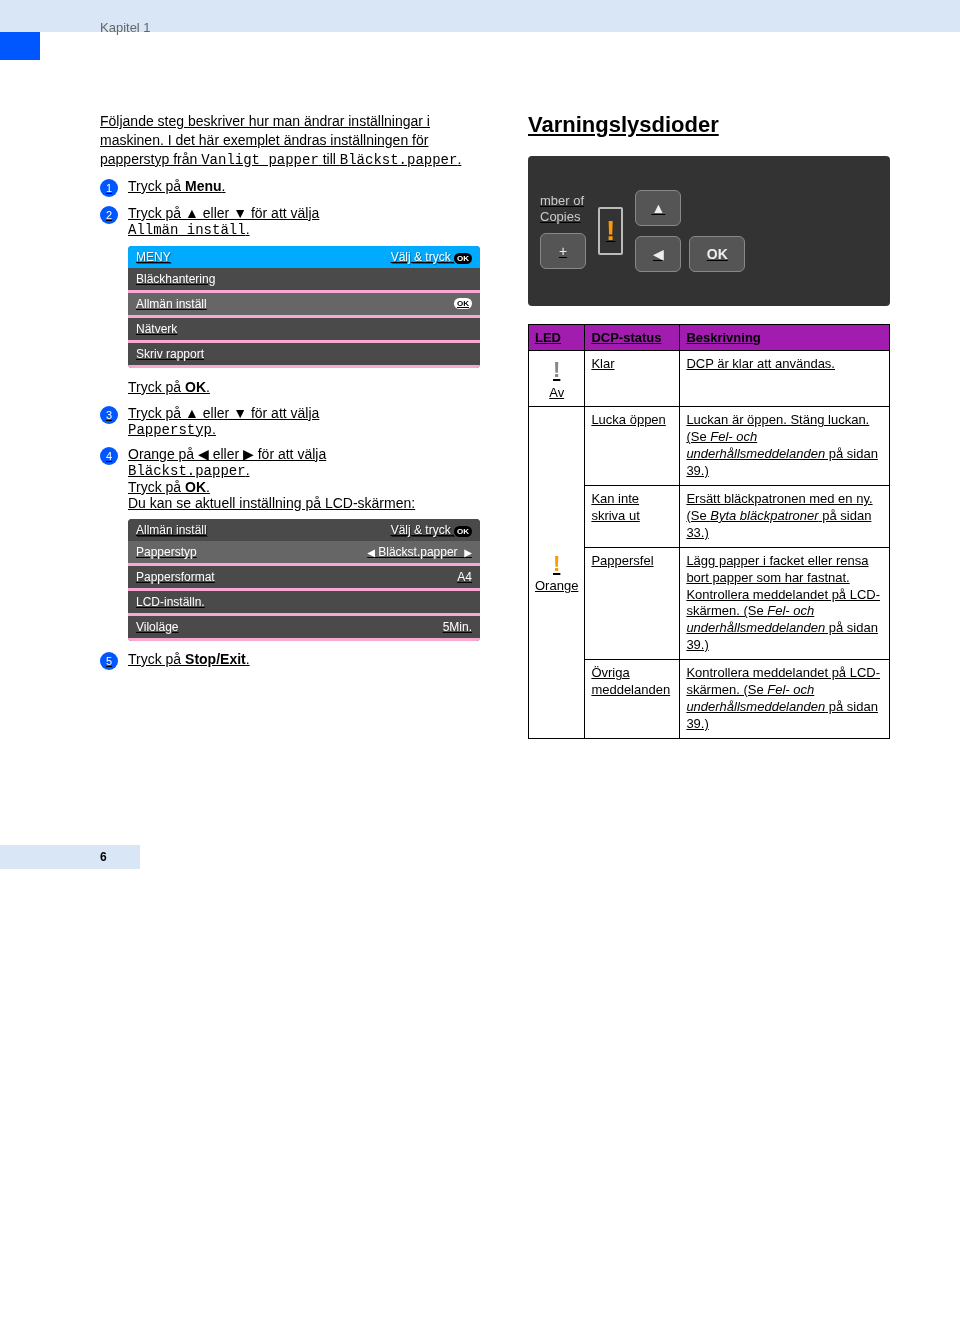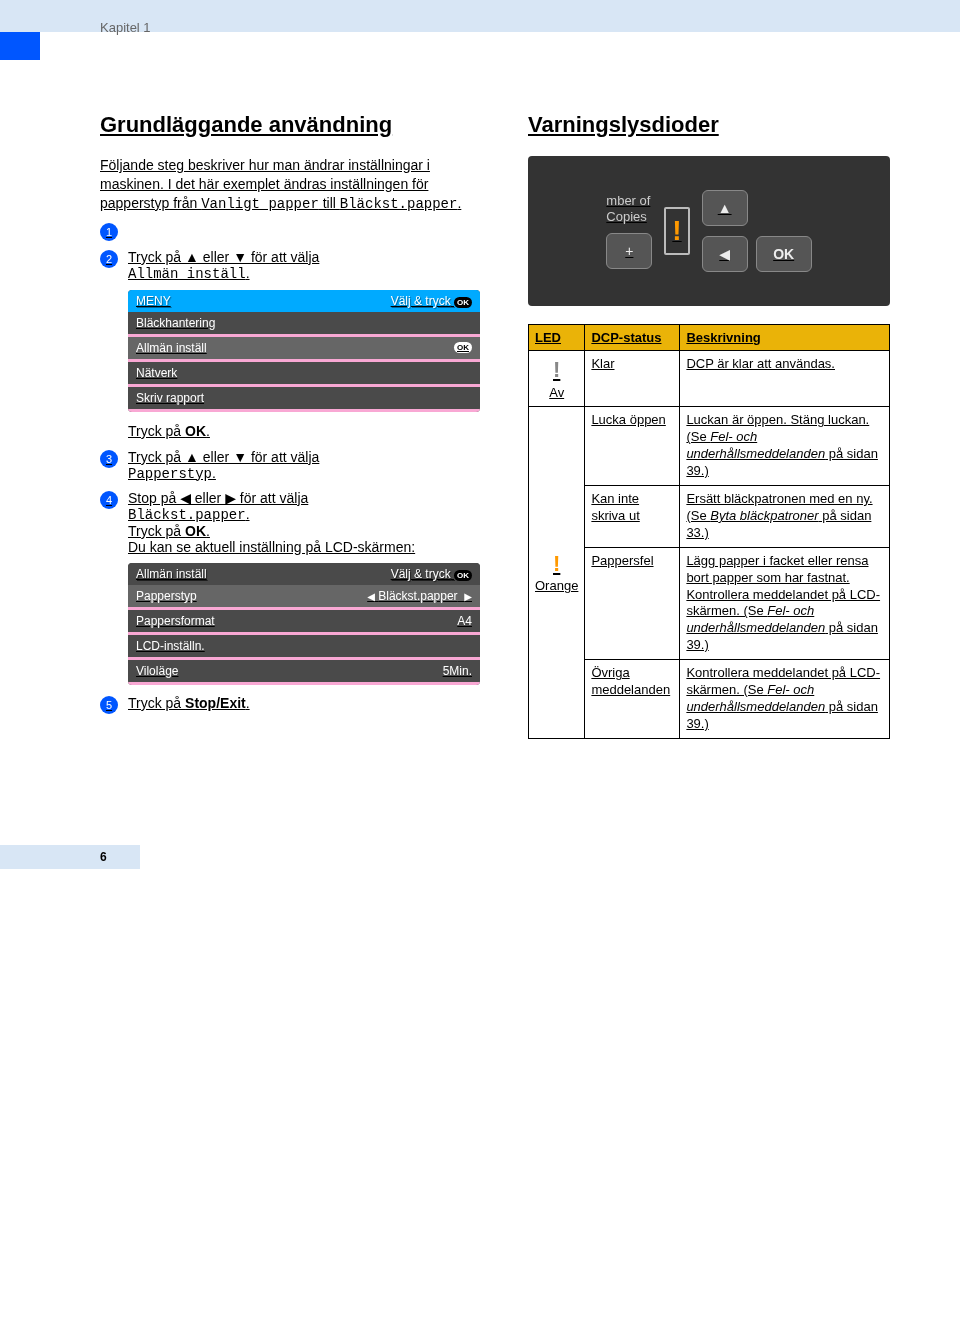--- a/index.html
+++ b/index.html
@@ -16,28 +16,28 @@
   .step { display: flex; align-items: flex-start; gap: 10px; margin: 8px 0; }
   .circ { width: 18px; height: 18px; border-radius: 50%; background: #0056ff; color: #fff; font-size: 11px; display: flex; align-items: center; justify-content: center; flex-shrink: 0; margin-top: 1px; }
   .stepbody { flex: 1; }
   .lcd { background: #4a4a4a; color: #fff; font-size: 12px; border-radius: 4px; padding: 0; margin: 6px 0 10px 28px; overflow: hidden; width: 352px; }
   .lcd-header { background: #00aaff; color: #fff; padding: 4px 8px; display: flex; justify-content: space-between; align-items: center; text-shadow: 1px 1px 1px rgba(0,0,0,0.4); }
   .lcd-header2 { background: #4a4a4a; color: #fff; padding: 4px 8px; display: flex; justify-content: space-between; align-items: center; text-shadow: 1px 1px 1px rgba(0,0,0,0.6); }
   .lcd-row { padding: 4px 8px; border-bottom: 3px solid #f9a8d4; display: flex; justify-content: space-between; align-items: center; }
   .lcd-row.sel { background: #666; }
   .okbadge { background: #fff; color: #000; font-size: 8px; border-radius: 6px; padding: 0 3px; font-weight: bold; display: inline-block; line-height: 11px; }
   .okbadge-dark { background: #000; color: #fff; font-size: 8px; border-radius: 6px; padding: 0 3px; font-weight: bold; display: inline-block; line-height: 11px; }
-  .panel { background: #333; border-radius: 4px; padding: 12px; color: #fff; display: flex; align-items: center; justify-content: center; gap: 12px; height: 150px; position: relative; margin-bottom: 18px; }
+  .panel { background: #333; border-radius: 4px; padding: 12px; color: #fff; display: flex; align-items: center; justify-content: flex-start; gap: 12px; height: 150px; position: relative; margin-bottom: 18px; }
   .panel .btn { background: #555; border: 1px solid #888; border-radius: 6px; width: 46px; height: 36px; display: flex; align-items: center; justify-content: center; color: #eee; font-size: 14px; }
   .panel .okbtn { background: #555; border: 1px solid #888; border-radius: 6px; width: 56px; height: 36px; display: flex; align-items: center; justify-content: center; color: #eee; font-size: 14px; font-weight: bold; }
   .panel .warn { border: 2px solid #bbb; padding: 6px; border-radius: 2px; }
   .excl { font-size: 28px; color: #ff9900; font-weight: bold; }
   .copies { font-size: 13px; color: #ccc; line-height: 1.2; }
   table.led { border-collapse: collapse; width: 100%; font-size: 13px; }
-  table.led th { background: #eab308; border: 1px solid #000; padding: 5px 6px; text-align: left; font-weight: bold; }
+  table.led th { background: #a21caf; border: 1px solid #000; padding: 5px 6px; text-align: left; font-weight: bold; }
   table.led td { border: 1px solid #000; padding: 5px 6px; vertical-align: top; line-height: 1.3; }
   .led-cell { text-align: center; vertical-align: middle !important; }
   .exclglyph { font-size: 22px; font-weight: bold; display: block; }
   .footer { position: relative; margin-top: 90px; }
   .footer .tab { position: absolute; left: -100px; bottom: -40px; width: 140px; height: 24px; background: #d8e6f5; display: flex; align-items: center; padding-left: 100px; font-size: 12px; font-weight: bold; }
   .indent { margin-left: 28px; }
   .tri { font-size: 10px; }
   .panel-right { display:flex; flex-direction:column; gap:10px; }
 </style>
 </head>
@@ -45,27 +45,27 @@
 
 <div class="topbar"></div>
 <div class="bluespine"></div>
 
 <div class="page">
   <div class="chapter">Kapitel 1</div>
 
   <div class="cols">
 
     <div class="col">
-      <h1>Grundläggande användning</h1>
       <p>
         <span>Följande steg beskriver hur man ändrar inställningar i maskinen. I det här exemplet ändras inställningen för papperstyp från </span><span class="mono">Vanligt papper</span><span> till </span><span class="mono">Bläckst.papper</span><span>.</span>
       </p>
 
       <div class="step">
         <div class="circ">1</div>
+        <div class="stepbody"><span>Tryck på </span><b>Menu</b><span>.</span></div>
       </div>
 
       <div class="step">
         <div class="circ">2</div>
         <div class="stepbody"><span>Tryck på ▲ eller ▼ för att välja </span><br><span class="mono">Allmän inställ</span><span>.</span></div>
       </div>
 
       <div class="lcd">
         <div class="lcd-header">
           <span>MENY</span>
@@ -83,21 +83,21 @@
       <p class="indent"><span>Tryck på </span><b>OK</b><span>.</span></p>
 
       <div class="step">
         <div class="circ">3</div>
         <div class="stepbody"><span>Tryck på ▲ eller ▼ för att välja </span><br><span class="mono">Papperstyp</span><span>.</span></div>
       </div>
 
       <div class="step">
         <div class="circ">4</div>
         <div class="stepbody">
-          <span>Stop på ◀ eller ▶ för att välja </span><br>
+          <span>Orange på ◀ eller ▶ för att välja </span><br>
           <span class="mono">Bläckst.papper</span><span>.</span><br>
           <span>Tryck på </span><b>OK</b><span>.</span><br>
           <span>Du kan se aktuell inställning på LCD-skärmen:</span>
         </div>
       </div>
 
       <div class="lcd">
         <div class="lcd-header2">
           <span>Allmän inställ</span>
           <span><span>Välj &amp; tryck</span> <span class="okbadge-dark">OK</span></span>

